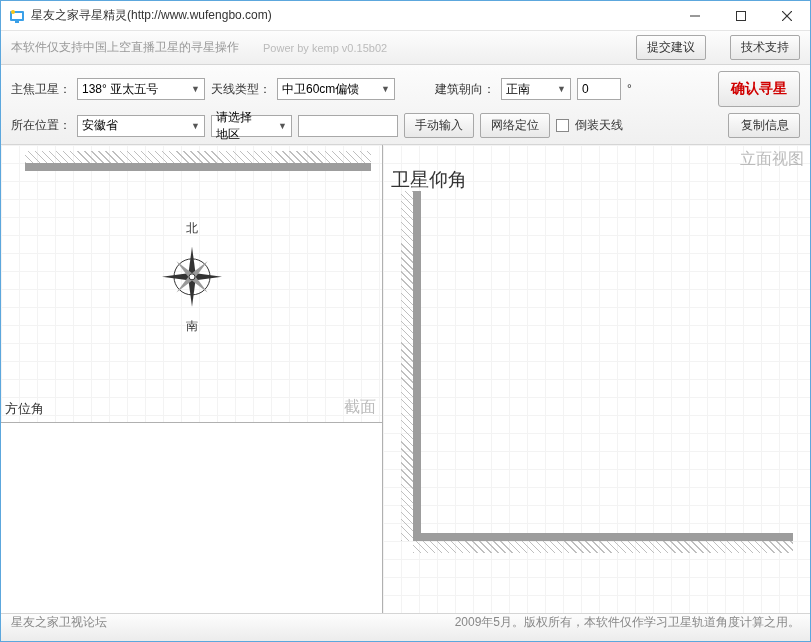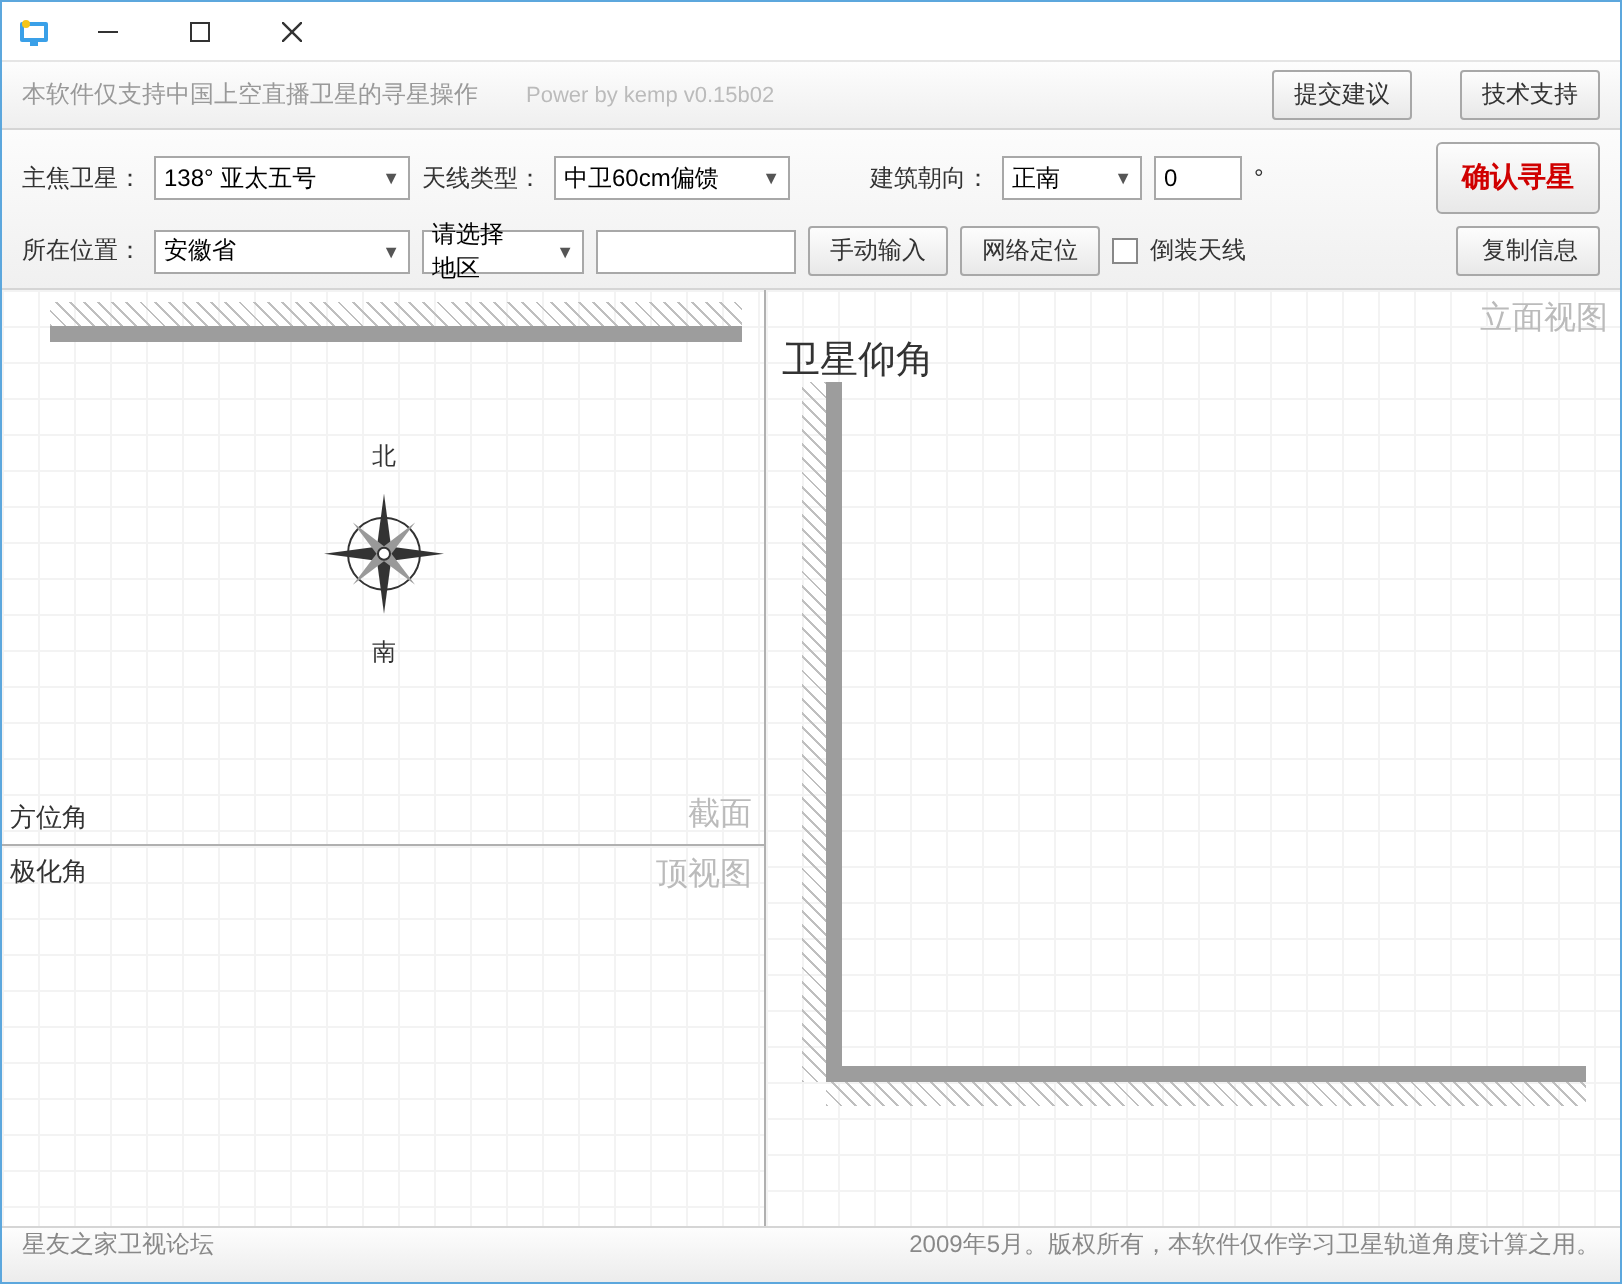--- a/index.html
+++ b/index.html
@@ -44,20 +44,21 @@
 
 <div class="titlebar">
   <span class="ico">
     <svg width="16" height="16" viewBox="0 0 16 16">
         <rect x="1" y="3" width="14" height="10" rx="1" fill="#3aa0e8"></rect>
         <rect x="3" y="5" width="10" height="6" fill="#fff"></rect>
         <rect x="6" y="13" width="4" height="2" fill="#3aa0e8"></rect>
         <circle cx="4" cy="4" r="2" fill="#f5c518"></circle>
       </svg>
   </span>
+  <span class="title">星友之家寻星精灵(http://www.wufengbo.com)</span>
   <div class="winbtns">
     <div class="winbtn">
         <svg width="10" height="10">
           <line x1="0" y1="5" x2="10" y2="5" stroke="#333" stroke-width="1"></line>
         </svg>
       </div>
     <div class="winbtn">
         <svg width="10" height="10">
           <rect x="0.5" y="0.5" width="9" height="9" fill="none" stroke="#333" stroke-width="1"></rect>
         </svg>
@@ -141,24 +142,20 @@
             <g transform="rotate(-45)">
                 <polygon points="0,-22 3,0 0,22 -3,0" fill="#999"></polygon>
               </g>
             <circle r="3" fill="#fff" stroke="#333"></circle>
           </g>
         </svg>
       </div>
       <div class="panehdr" style="top:auto;bottom:4px">方位角</div>
       <div class="panetag" style="top:auto;bottom:4px">截面</div>
     </div>
-    <div class="pane pane2">
-      <div class="panehdr2">极化角</div>
-      <div class="panetag">顶视图</div>
-    </div>
   </div>
   <div class="rightcol">
     <div class="pane pane3">
       <div class="panehdr" style="left:8px;top:22px;font-size:19px">卫星仰角</div>
       <div class="panetag">立面视图</div>
       <div class="thickbar" style="left:30px;top:46px;width:8px;height:350px"></div>
       <div class="hatching" style="left:18px;top:46px;width:12px;height:350px"></div>
       <div class="thickbar" style="left:30px;top:388px;width:380px;height:8px"></div>
       <div class="hatching" style="left:30px;top:396px;width:380px;height:12px"></div>
     </div>

